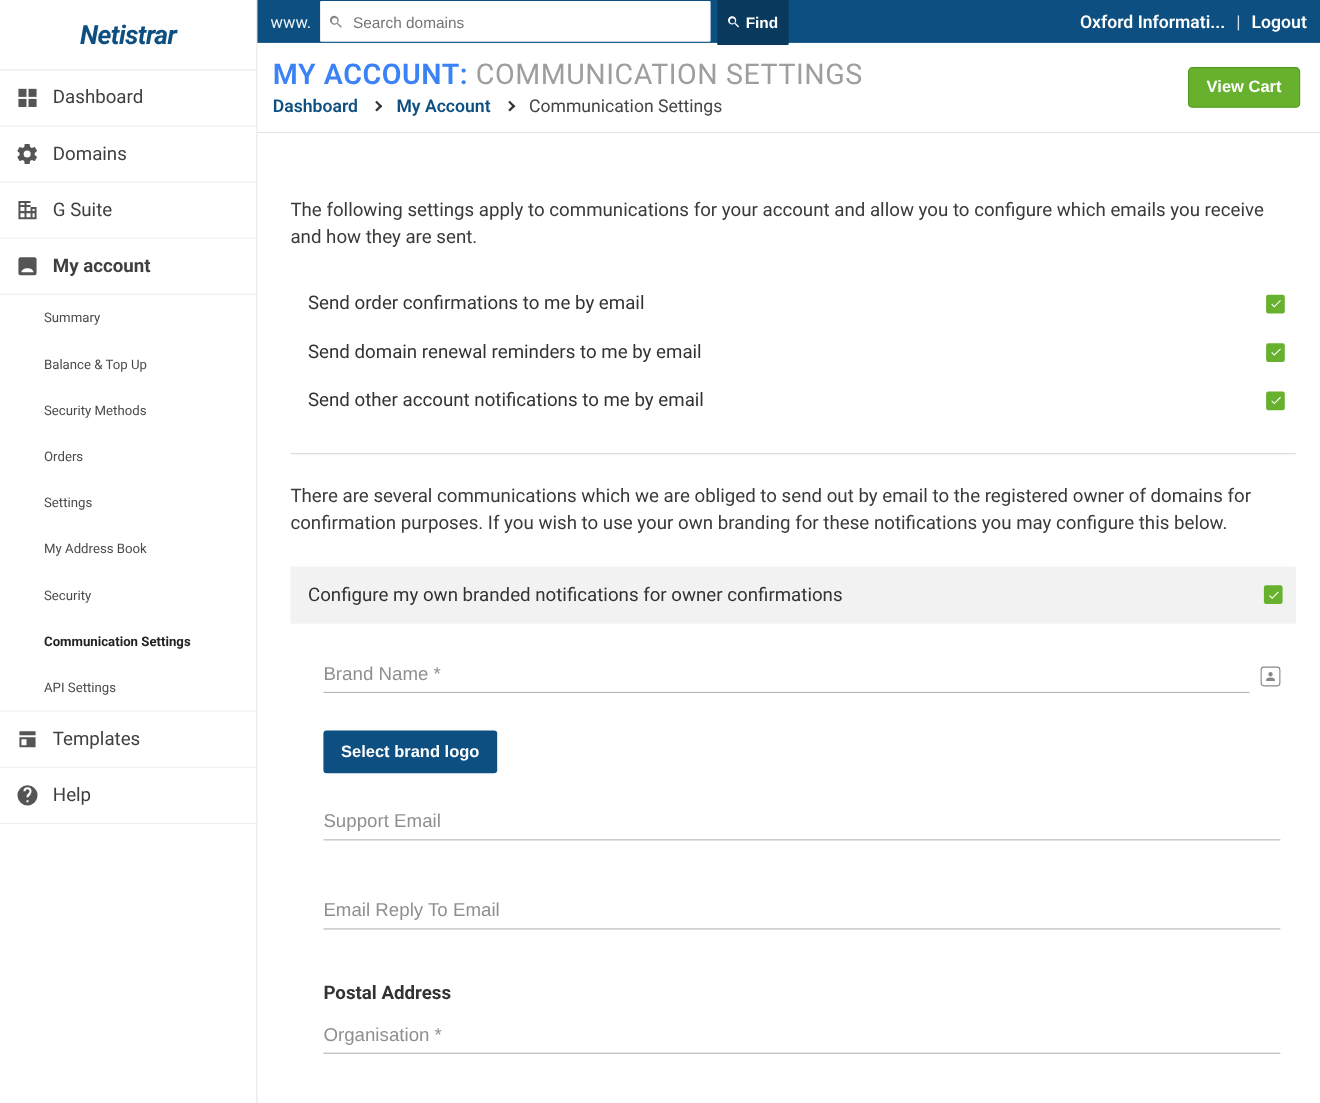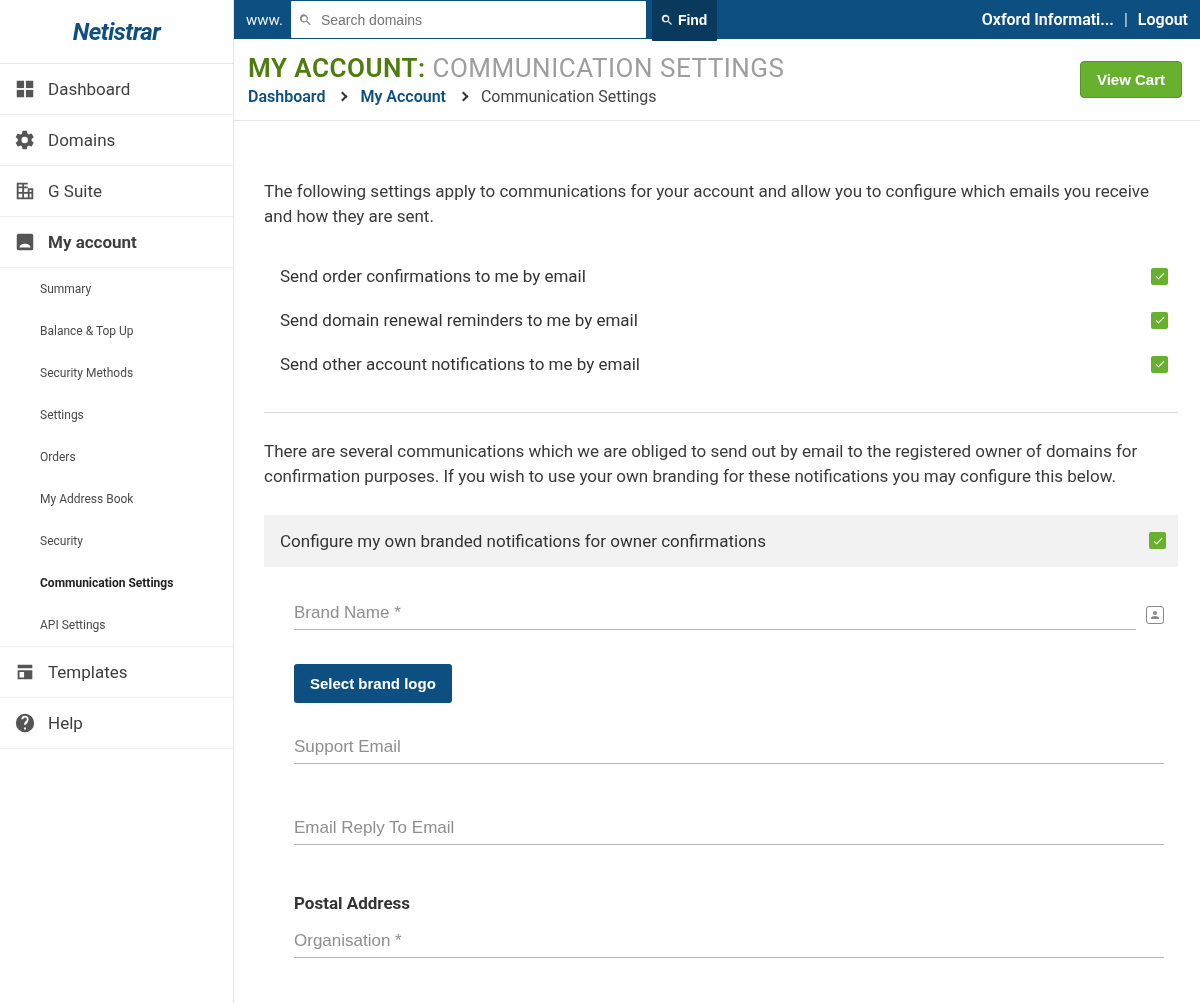--- a/index.html
+++ b/index.html
@@ -160,21 +160,21 @@
     border-bottom: 1px solid #e5e5e5;
     display: flex;
     align-items: center;
   }
   .title-block { flex: 1; }
   .page-title {
     font-size: 26px;
     font-weight: 400;
     letter-spacing: 0.5px;
   }
-  .page-title .strong { font-weight: 600; color: #4d7c0f; }
+  .page-title .strong { font-weight: 600; color: #3b82f6; }
   .page-title .light { color: #9e9e9e; font-weight: 400; }
   .breadcrumbs {
     margin-top: 4px;
     font-size: 16px;
   }
   .breadcrumbs .crumb-link { color: #0d4f81; font-weight: 600; cursor: pointer; }
   .breadcrumbs .crumb-current { color: #444; }
   .chevron {
     display: inline-block;
     vertical-align: middle;
@@ -338,24 +338,24 @@
       <div class="nav-sub-item">
           <span>Summary</span>
         </div>
       <div class="nav-sub-item">
           <span>Balance &amp; Top Up</span>
         </div>
       <div class="nav-sub-item">
           <span>Security Methods</span>
         </div>
       <div class="nav-sub-item">
+          <span>Orders</span>
+        </div>
+      <div class="nav-sub-item">
           <span>Settings</span>
-        </div>
-      <div class="nav-sub-item">
-          <span>Orders</span>
         </div>
       <div class="nav-sub-item">
           <span>My Address Book</span>
         </div>
       <div class="nav-sub-item">
           <span>Security</span>
         </div>
       <div class="nav-sub-item active">
           <span>Communication Settings</span>
         </div>

